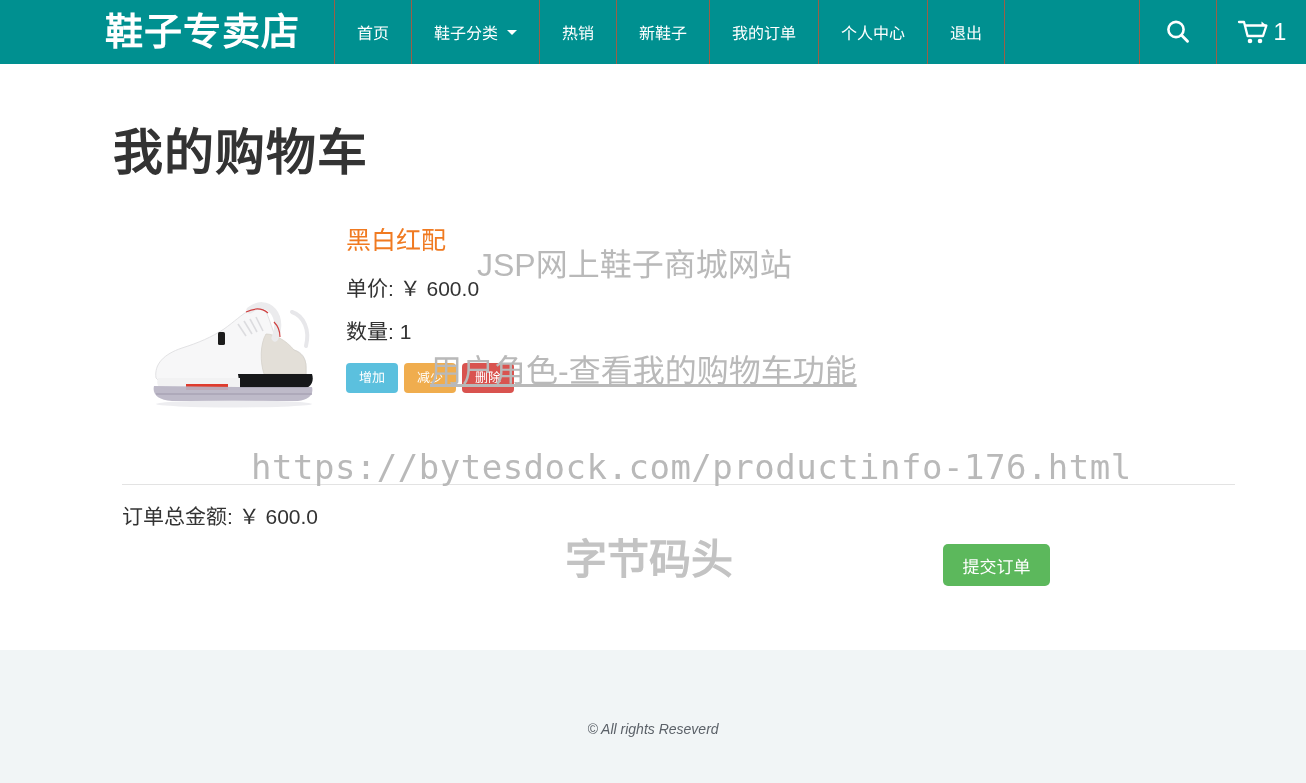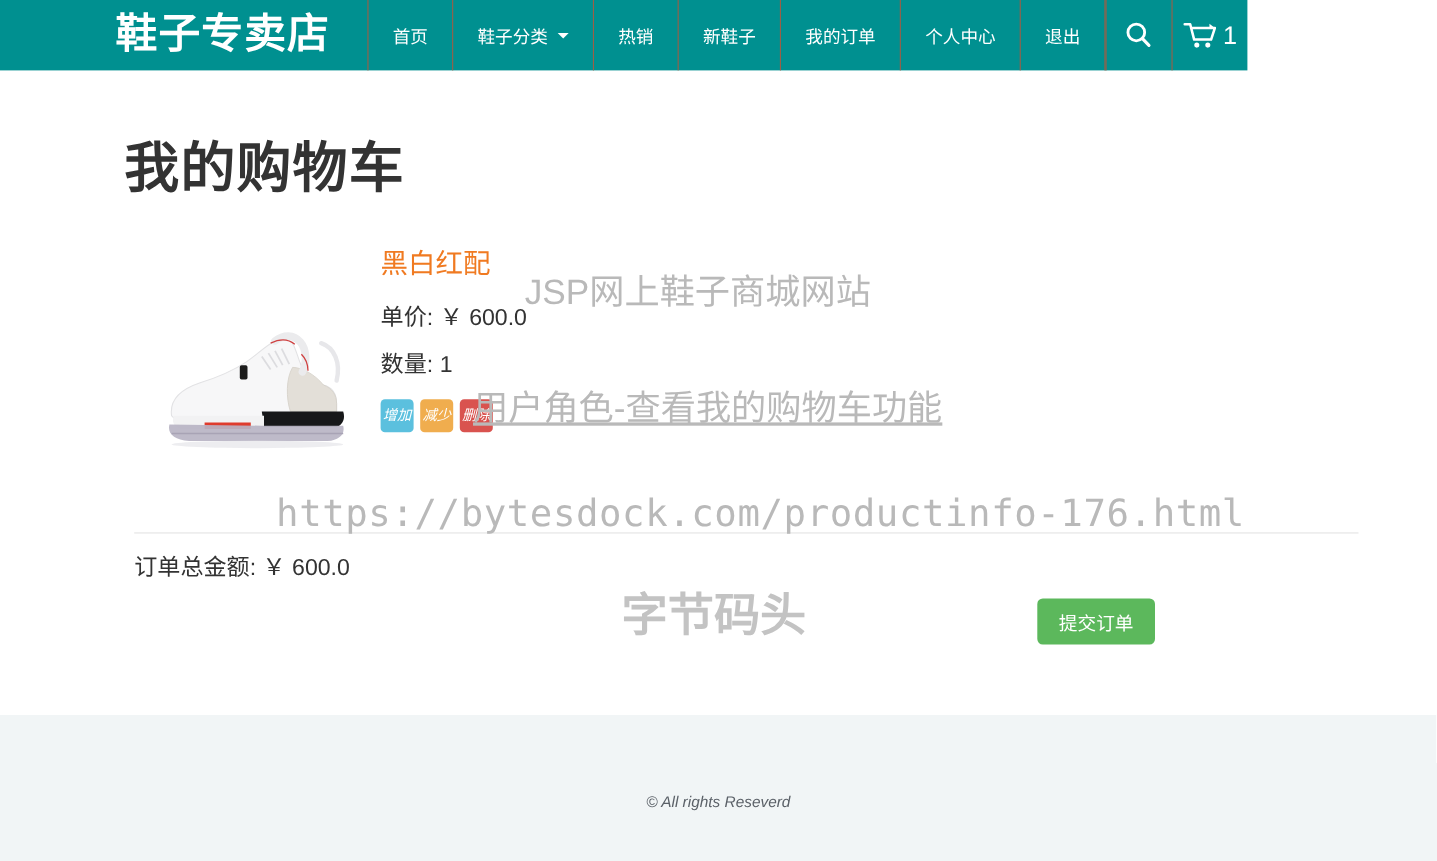--- a/index.html
+++ b/index.html
@@ -15,21 +15,21 @@
     position: relative;
     width: 1306px; height: 783px;
     background: #ffffff;
     overflow: hidden;
   }
 
   
   .navbar {
     position: absolute;
     top: 0; left: 0;
-    width: 1134px; height: 64px;
+    width: 1306px; height: 64px;
     background: #009090;
     display: flex;
     align-items: stretch;
     z-index: 5;
   }
   .brand {
     display: flex; align-items: center;
     padding: 0 34px 0 105px;
     color: #ffffff;
     font-size: 38px;
@@ -132,25 +132,24 @@
     color: #333333;
     margin: 0 0 20px 0;
     line-height: 1.1;
   }
   .btn-group { display: flex; gap: 6px; margin-top: 4px; }
   .btn-sm {
     border: none;
     border-radius: 4px;
     color: #ffffff;
     font-size: 13px;
-    padding: 8px 2px;
+    padding: 8px 13px;
     line-height: 1.1;
     cursor: pointer;
     font-family: inherit;
-    font-style: italic;
   }
   .btn-add { background: #5bc0de; }
   .btn-sub { background: #f0ad4e; }
   .btn-del { background: #d9534f; }
 
   hr.divider {
     position: absolute;
     left: 122px; top: 420px;
     width: 1113px;
     margin: 0;

